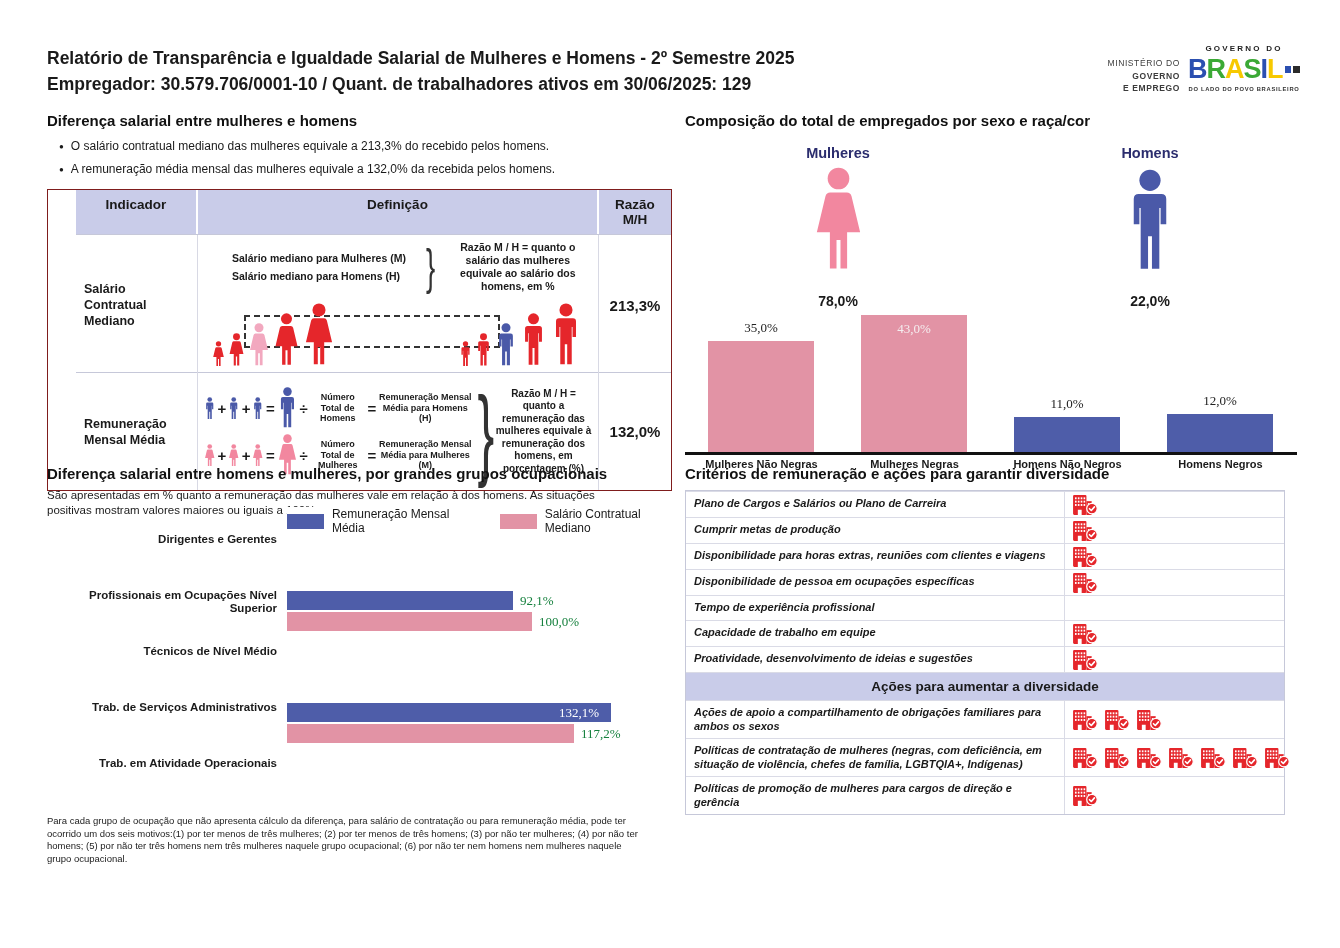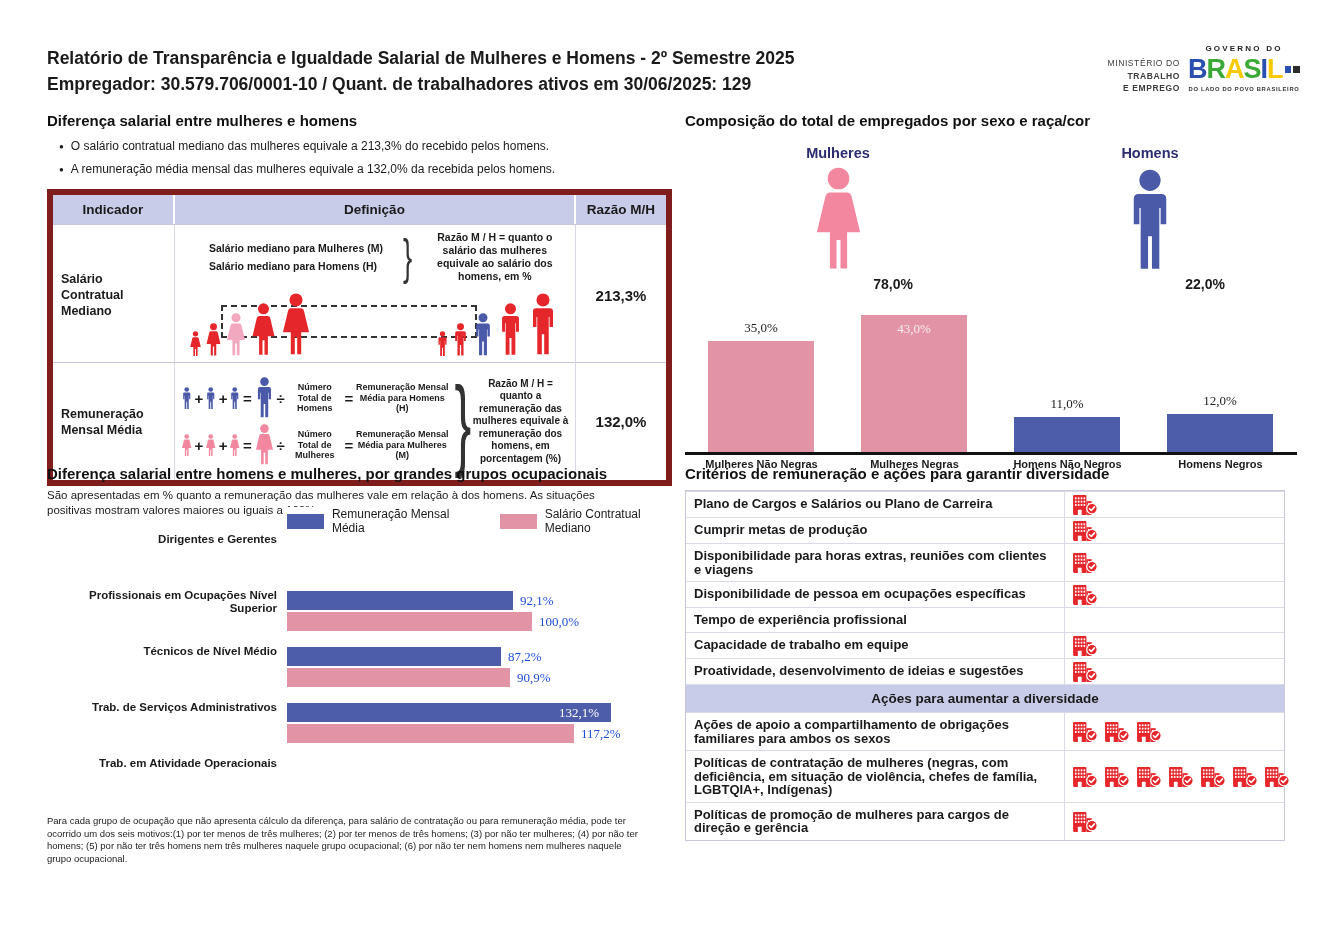--- a/index.html
+++ b/index.html
@@ -21,21 +21,21 @@
   .gov-bottom  { font-size:5.8px; font-weight:bold; letter-spacing:.7px; color:#333; margin-top:1px; }
 
   
   .sec-title { font-size:15px; font-weight:bold; color:#111; }
 
   
   .sec-salary { position:absolute; left:47px; top:112px; width:625px; }
   .bullets { margin-top:9px; }
   .bullet  { font-size:12px; margin:6px 0 0 12px; line-height:17px; }
   .bullet::before { content:"●"; font-size:8px; vertical-align:1px; margin-right:7px; }
-  .sal-table { margin-top:11px; border:6px solid #7f1d1d; }
+  .sal-table { margin-top:11px; border:1px solid #7f1d1d;padding-left:28px; }
   .sal-head  { display:grid; grid-template-columns:122px 401px 1fr; background:#c9cce9; }
   .sal-head div { padding:7px 4px; font-size:13.5px; font-weight:bold; text-align:center;
                   border-right:2px solid #fff; }
   .sal-head div:last-child { border-right:none; }
   .sal-row   { display:grid; grid-template-columns:122px 401px 1fr; border-top:1px solid #c6c8d9; }
   .cell-ind  { padding:8px; font-size:12.5px; font-weight:bold; display:flex; align-items:center;
                border-right:1px solid #d8d9e4; line-height:16px; }
   .cell-def  { position:relative; border-right:1px solid #d8d9e4; padding:6px; }
   .cell-ratio{ display:flex; align-items:center; justify-content:center; font-size:15px; font-weight:bold; }
 
@@ -55,50 +55,50 @@
   .eq-op   { font-size:15px; font-weight:bold; }
   .eq-lbl  { font-size:9px; font-weight:bold; text-align:center; line-height:10.5px; }
   .eq-div  { width:56px; } .eq-res { width:94px; }
   .brace-lg { font-size:100px; font-weight:400; color:#333; transform:scaleX(.5); line-height:100px; }
   .def2-note { font-size:10px; font-weight:bold; text-align:center; line-height:12.5px; }
 
   
   .sec-comp { position:absolute; left:685px; top:112px; width:612px; }
   .gender-block { position:absolute; width:150px; text-align:center; }
   .gender-label { font-size:14.5px; font-weight:bold; color:#2b2d6e; }
-  .gender-pct   { font-size:14px; font-weight:bold; margin-top:3px;text-align:right; }
+  .gender-pct   { font-size:14px; font-weight:bold; margin-top:20px; }
   .comp-plot { position:absolute; left:0; top:200px; width:612px; height:140px; display:flex; }
   .comp-slot { position:relative; width:153px; height:140px; }
   .comp-bar  { position:absolute; left:23px; width:106px; bottom:0; }
   .comp-vlabel { position:absolute; width:106px; left:23px; text-align:center;
                  font-family:"Liberation Serif", serif; font-size:13px; color:#222; }
   .comp-axis { position:absolute; left:0; top:340px; width:612px; height:3px; background:#111; }
   .comp-cats { position:absolute; left:0; top:346px; width:612px; display:flex; }
   .comp-cat  { width:153px; text-align:center; font-size:11px; font-weight:bold; }
 
   
   .sec-occ { position:absolute; left:47px; top:465px; width:632px; }
   .occ-sub { margin-top:6px; width:585px; font-size:11.5px; line-height:15px; }
   .occ-legend { position:absolute; left:240px; top:42px; display:flex; gap:26px; background:#fff; }
   .leg-item { display:flex; align-items:center; gap:8px; font-size:12px; }
   .leg-swatch { width:40px; height:15px; }
   .occ-chart { position:absolute; left:0; top:68px; width:632px; }
   .occ-row { display:flex; align-items:flex-start; height:56px; }
   .occ-label { width:240px; text-align:right; padding-right:10px; font-size:11.5px; font-weight:bold; line-height:13px; }
   .occ-bars { position:relative; flex:1; height:44px; }
   .occ-bar { position:absolute; left:0; height:19px; }
-  .occ-val { position:absolute; font-family:"Liberation Serif", serif; font-size:13px; color:#1d4ed8; }
+  .occ-val { position:absolute; font-family:"Liberation Serif", serif; font-size:13px; color:#15803d; }
   .occ-foot { position:absolute; left:0; top:350px; width:600px; font-size:9.5px; line-height:12.5px; color:#222; }
 
   
   .sec-crit { position:absolute; left:685px; top:465px; width:600px; }
   .crit-table { margin-top:8px; border:1px solid #c6c8d9; }
   .crit-header { background:#c9cce9; text-align:center; font-size:13.5px; font-weight:bold; padding:6px 0; }
   .crit-row { display:grid; grid-template-columns:378px 1fr; border-top:1px solid #dadbe6; min-height:25px; }
-  .crit-label { padding:5px 8px; font-size:13px; font-weight:bold; line-height:13.5px; }
+  .crit-label { padding:5px 8px; font-size:11px; font-weight:bold; line-height:13.5px;font-style:italic; }
   .crit-icons { border-left:1px solid #dadbe6; display:flex; align-items:center; gap:6px; padding:2px 7px; }
   .bld { width:26px; height:21px; flex:0 0 auto; }
 
   
   .footer { position:absolute; left:0; top:888px; width:1340px; text-align:center;
             font-size:15px; font-weight:bold; }
 
   .person { display:block; }
 </style>
 </head>
@@ -114,21 +114,21 @@
     <path d="M8.2 11.5 L15.8 11.5 Q17.4 11.5 17.9 13.2 L21.8 29.5 L15.9 29.5 L15.9 46 L12.9 46 L12.9 33 L11.1 33 L11.1 46 L8.1 46 L8.1 29.5 L2.2 29.5 L6.1 13.2 Q6.6 11.5 8.2 11.5 Z"></path>
   </symbol>
 </svg>
 
 <div class="page">
 
   <div class="hdr-title">Relatório de Transparência e Igualdade Salarial de Mulheres e Homens - 2º Semestre 2025</div>
   <div class="hdr-sub">Empregador: 30.579.706/0001-10 / Quant. de trabalhadores ativos em 30/06/2025: 129</div>
   <div class="ministry">
     <div>MINISTÉRIO DO</div>
-    <div class="b">TRABALHO</div>
+    <div class="b">GOVERNO</div>
     <div class="b">E EMPREGO</div>
   </div>
   <div class="govlogo">
     <div class="gov-top">GOVERNO DO</div>
     <div class="gov-letters">
         <span style="color: rgb(43, 79, 176);">B</span>
         <span style="color: rgb(59, 169, 53);">R</span>
         <span style="color: rgb(247, 201, 0);">A</span>
         <span style="color: rgb(59, 169, 53);">S</span>
         <span style="color: rgb(43, 79, 176);">I</span>
@@ -326,26 +326,20 @@
           <div class="occ-label">Profissionais em Ocupações Nível Superior</div>
           <div class="occ-bars">
             <div class="occ-bar" style="top: 2px; width: 226px; background: rgb(78, 93, 169);"></div>
             <span class="occ-val" style="top: 4px; left: 233px;">92,1%</span>
             <div class="occ-bar" style="top: 23px; width: 245px; background: rgb(226, 147, 165);"></div>
             <span class="occ-val" style="top: 25px; left: 252px;">100,0%</span>
           </div>
         </div>
         <div class="occ-row">
           <div class="occ-label">Técnicos de Nível Médio</div>
-          <div class="occ-bars">
-            <div class="occ-bar" style="top: 2px; width: 214px; background: rgb(78, 93, 169);"></div>
-            <span class="occ-val" style="top: 4px; left: 221px;">87,2%</span>
-            <div class="occ-bar" style="top: 23px; width: 223px; background: rgb(226, 147, 165);"></div>
-            <span class="occ-val" style="top: 25px; left: 230px;">90,9%</span>
-          </div>
         </div>
         <div class="occ-row">
           <div class="occ-label">Trab. de Serviços Administrativos</div>
           <div class="occ-bars">
             <div class="occ-bar" style="top: 2px; width: 324px; background: rgb(78, 93, 169);"></div>
             <span class="occ-val" style="top: 4px; left: 272px; color: rgb(255, 255, 255);">132,1%</span>
             <div class="occ-bar" style="top: 23px; width: 287px; background: rgb(226, 147, 165);"></div>
             <span class="occ-val" style="top: 25px; left: 294px;">117,2%</span>
           </div>
         </div>

